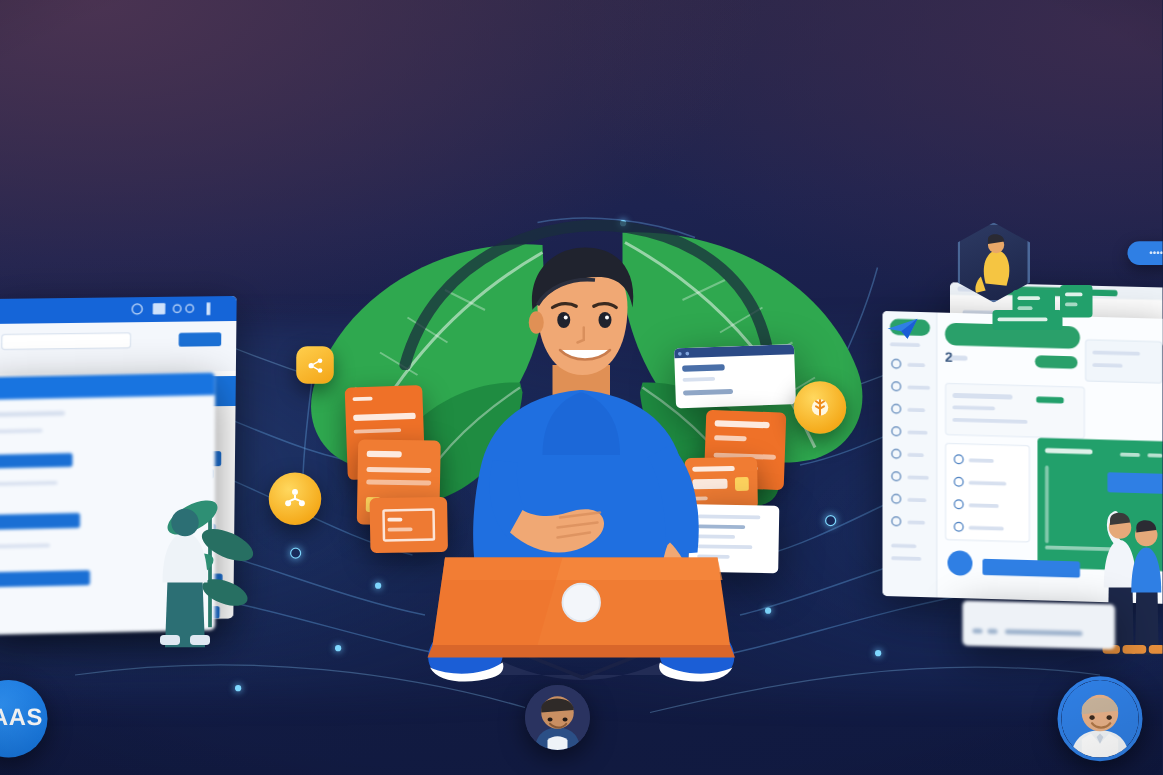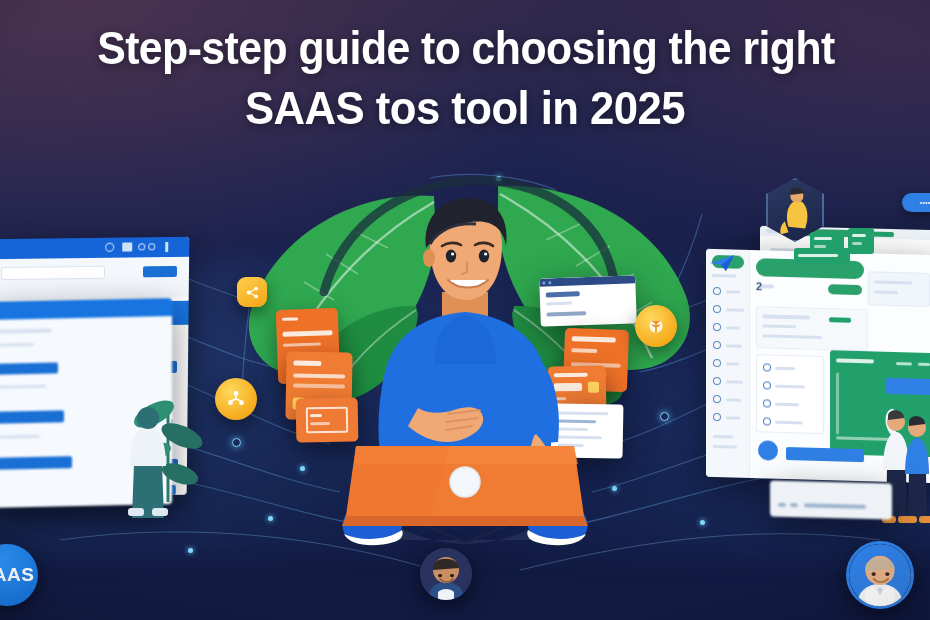--- a/index.html
+++ b/index.html
@@ -558,18 +558,14 @@
       <path d="M18 26 C 18 12, 50 12, 50 27 L 18 30 Z" fill="#c9b49c"></path>
       <path d="M27 31 a2.4 2 0 1 0 0.1 0 M42 31 a2.4 2 0 1 0 0.1 0" fill="#3a2b20"></path>
       <path d="M27 38 C 31 43, 39 43, 43 38" stroke="#b07848" stroke-width="2" fill="none" stroke-linecap="round"></path>
       <path d="M26 47 L 34 56 L 42 47 L 50 52 L 50 68 L 18 68 L 18 52 Z" fill="#ffffff"></path>
       <path d="M34 56 L 31 50 L 34 47 L 37 50 Z" fill="#cfd9e6"></path>
     </svg>
   </div>
 
   <div class="vignette"></div>
 
-  <div class="headline">
-    <span class="ln ln1">Step-step guide to choosing the right</span>
-    <span class="ln ln2">SAAS tos tool in 2025</span>
-  </div>
 
 </div>
 
 </body></html>

